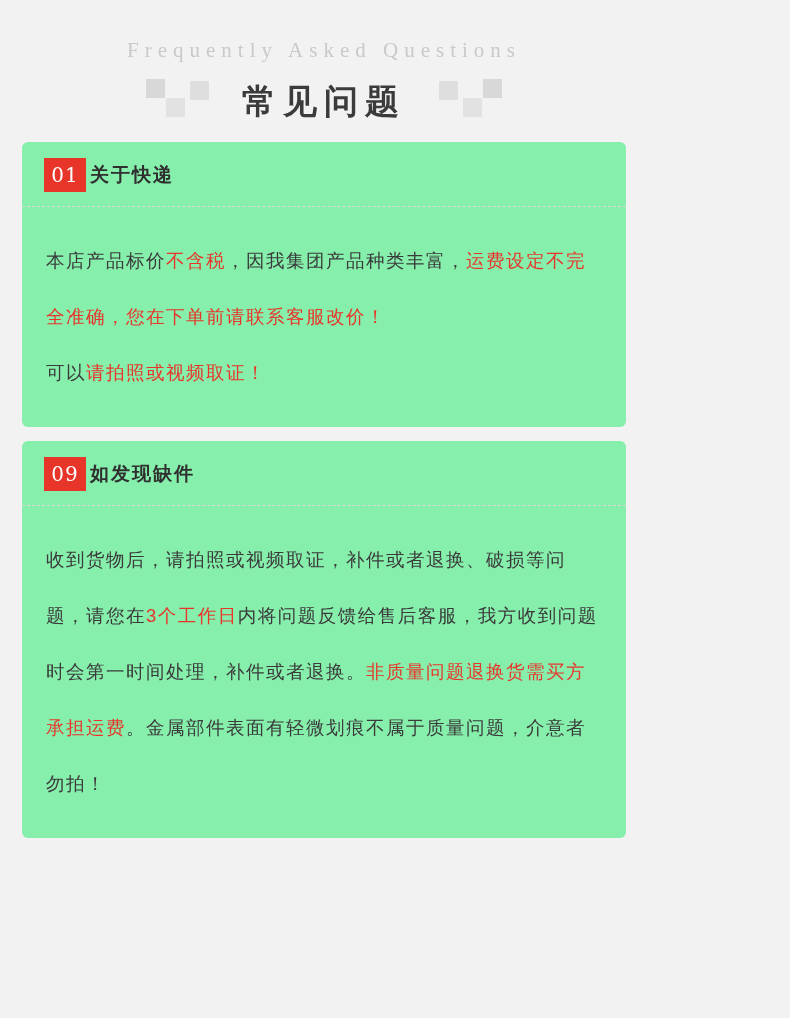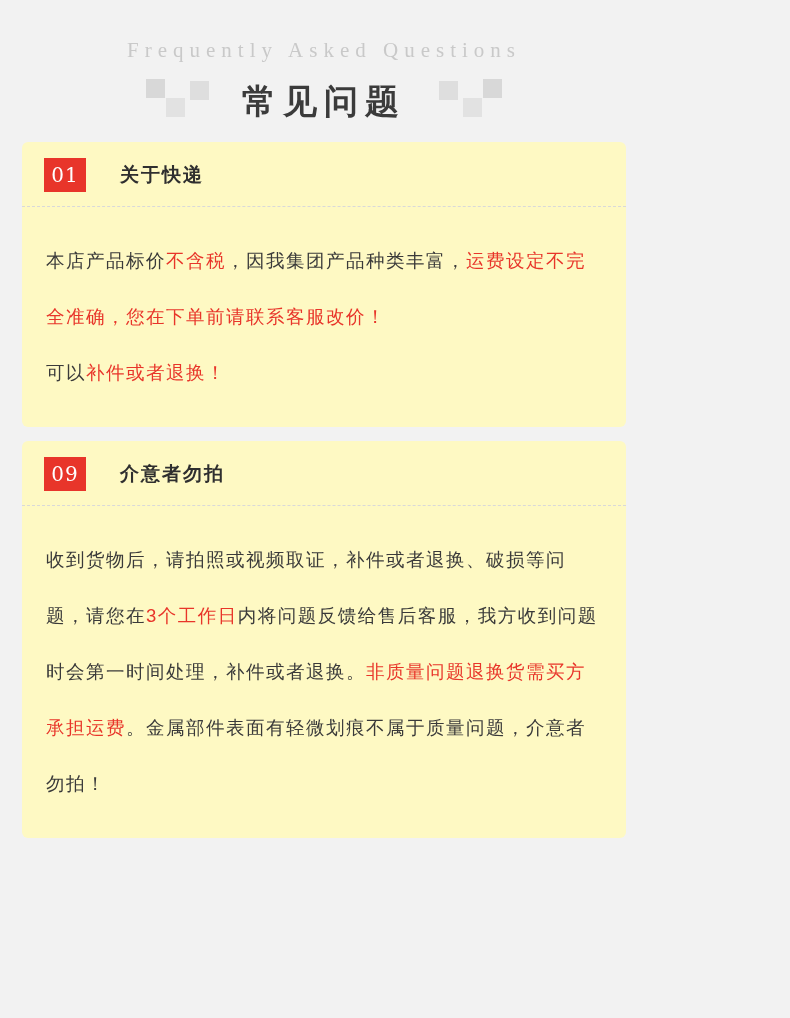--- a/index.html
+++ b/index.html
@@ -70,21 +70,21 @@
   }
   .deco.left .s1 { left: 24px;  top: 0px; }
   .deco.left .s2 { left: 44px;  top: 19px; background:#e2e2e2; }
   .deco.left .s3 { left: 68px;  top: 2px; background:#dedede; }
   .deco.right .s1 { right: 24px; top: 0px; }
   .deco.right .s2 { right: 44px; top: 19px; background:#e2e2e2; }
   .deco.right .s3 { right: 68px; top: 2px; background:#dedede; }
 
   
   .card {
-    background: #fef9c3;
+    background: #86efac;
     border-radius: 6px;
     margin-bottom: 14px;
     box-sizing: border-box;
     overflow: hidden;
   }
   .card-head {
     display: flex;
     align-items: center;
     padding: 16px 22px 14px 22px;
     border-bottom: 1px dashed #d9d9d9;
@@ -96,21 +96,21 @@
     color: #ffffff;
     font-size: 20px;
     font-family: "DejaVu Serif", "Liberation Serif", serif;
     display: flex;
     align-items: center;
     justify-content: center;
     letter-spacing: 1px;
     flex: none;
   }
   .card-title {
-    margin-left: 34px;
+    margin-left: 4px;
     font-size: 19px;
     font-weight: bold;
     color: #2f2f2f;
     letter-spacing: 2px;
   }
   .card-body {
     padding: 26px 24px 26px 24px;
     font-size: 18.5px;
     line-height: 56px;
     letter-spacing: 1.5px;
@@ -145,28 +145,28 @@
     </div>
   </div>
 
   <div class="card card-1">
     <div class="card-head">
       <div class="num-badge">01</div>
       <div class="card-title">关于快递</div>
     </div>
     <div class="card-body">
         <div><span>本店产品标价</span><span class="hl">不含税</span><span>，因我集团产品种类丰富，</span><span class="hl">运费设定不完全准确，您在下单前请联系客服改价！</span></div>
-        <div><span>可以</span><span class="hl">补件或者退换！</span></div>
+        <div><span>可以</span><span class="hl">请拍照或视频取证！</span></div>
       </div>
   </div>
 
 
   <div class="card card-3">
     <div class="card-head">
       <div class="num-badge">09</div>
-      <div class="card-title">介意者勿拍</div>
+      <div class="card-title">如发现缺件</div>
     </div>
     <div class="card-body">
         <div><span>收到货物后，请拍照或视频取证，补件或者退换、破损等问题，请您在</span><span class="hl">3个工作日</span><span>内将问题反馈给售后客服，我方收到问题时会第一时间处理，补件或者退换。</span><span class="hl">非质量问题退换货需买方承担运费</span><span>。金属部件表面有轻微划痕不属于质量问题，介意者勿拍！</span></div>
       </div>
   </div>
 
 </div>
 
 </body></html>

